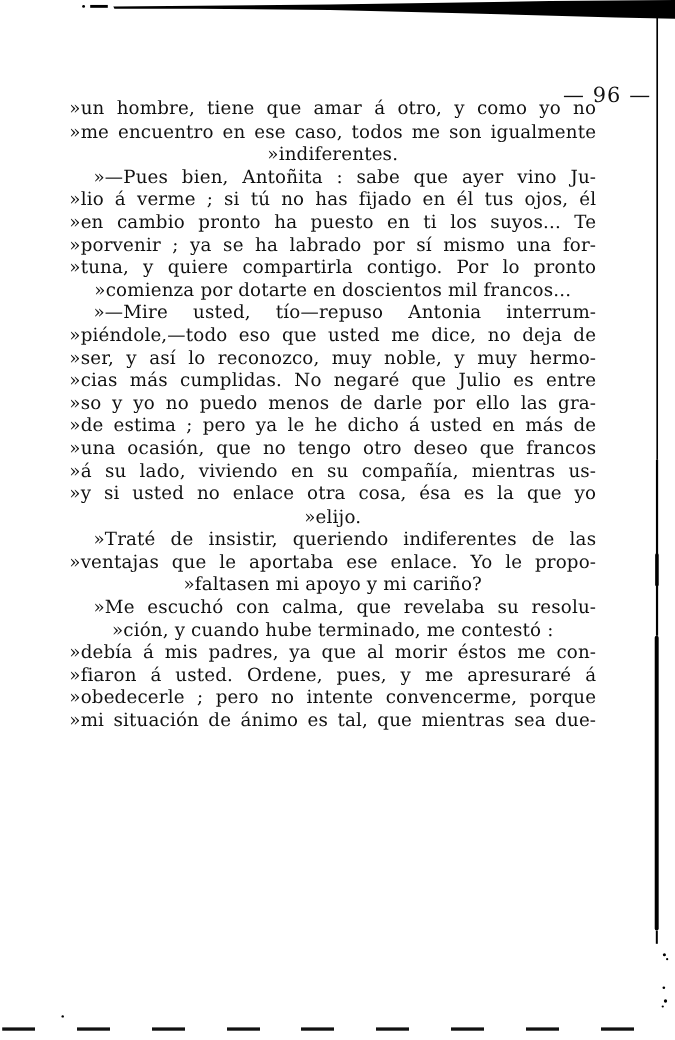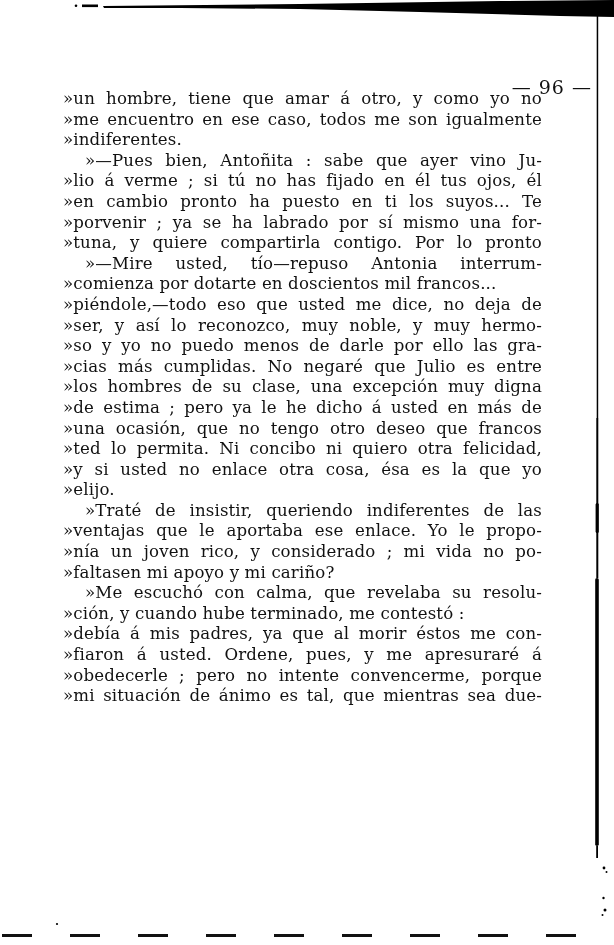--- a/index.html
+++ b/index.html
@@ -21,21 +21,21 @@
     text-align:right; font-size:19px; letter-spacing:1px;
     color:var(--ink);
   }
   .text-block{
     position:absolute; top:89px; left:63px; width:479px;
   }
   .line{
     height:20.6px; line-height:20.6px;
     font-size:16.6px; letter-spacing:0.15px;
     white-space:pre; overflow:visible;
-    text-align:left;
+    text-align:center;
     color:var(--ink);
   }
   .line.just{
     white-space:normal;
     text-align:justify;
     text-align-last:justify;
   }
   .line.ind{ padding-left:22px; }
   .bottom-dashes{
     position:absolute; left:2px; top:934px; width:600px; height:2.5px;
@@ -75,35 +75,33 @@
 
   <div class="text-block" id="text-block">
       <div class="line just">»un hombre, tiene que amar á otro, y como yo no</div>
       <div class="line just">»me encuentro en ese caso, todos me son igualmente</div>
       <div class="line">»indiferentes.</div>
       <div class="line just ind">»—Pues bien, Antoñita : sabe que ayer vino Ju-</div>
       <div class="line just">»lio á verme ; si tú no has fijado en él tus ojos, él</div>
       <div class="line just">»en cambio pronto ha puesto en ti los suyos... Te</div>
       <div class="line just">»porvenir ; ya se ha labrado por sí mismo una for-</div>
       <div class="line just">»tuna, y quiere compartirla contigo. Por lo pronto</div>
+      <div class="line">»comienza por dotarte en doscientos mil francos...</div>
       <div class="line just ind">»—Mire usted, tío—repuso Antonia interrum-</div>
-      <div class="line">»comienza por dotarte en doscientos mil francos...</div>
       <div class="line just">»piéndole,—todo eso que usted me dice, no deja de</div>
       <div class="line just">»ser, y así lo reconozco, muy noble, y muy hermo-</div>
+      <div class="line just">»cias más cumplidas. No negaré que Julio es entre</div>
       <div class="line just">»so y yo no puedo menos de darle por ello las gra-</div>
-      <div class="line just">»cias más cumplidas. No negaré que Julio es entre</div>
-      <div class="line just">»los hombres de su clase, una excepción muy digna</div>
       <div class="line just">»de estima ; pero ya le he dicho á usted en más de</div>
       <div class="line just">»una ocasión, que no tengo otro deseo que francos</div>
-      <div class="line just">»ted lo permita. Ni concibo ni quiero otra felicidad,</div>
+      <div class="line just">»á su lado, viviendo en su compañía, mientras us-</div>
       <div class="line just">»y si usted no enlace otra cosa, ésa es la que yo</div>
       <div class="line">»elijo.</div>
       <div class="line just ind">»Traté de insistir, queriendo indiferentes de las</div>
       <div class="line just">»ventajas que le aportaba ese enlace. Yo le propo-</div>
-      <div class="line just">»nía un joven rico, y considerado ; mi vida no po-</div>
       <div class="line">»faltasen mi apoyo y mi cariño?</div>
       <div class="line just ind">»Me escuchó con calma, que revelaba su resolu-</div>
       <div class="line">»ción, y cuando hube terminado, me contestó :</div>
       <div class="line just">»debía á mis padres, ya que al morir éstos me con-</div>
       <div class="line just">»fiaron á usted. Ordene, pues, y me apresuraré á</div>
       <div class="line just">»obedecerle ; pero no intente convencerme, porque</div>
       <div class="line just">»mi situación de ánimo es tal, que mientras sea due-</div>
     </div>
 
   <div class="bottom-dashes"></div>

